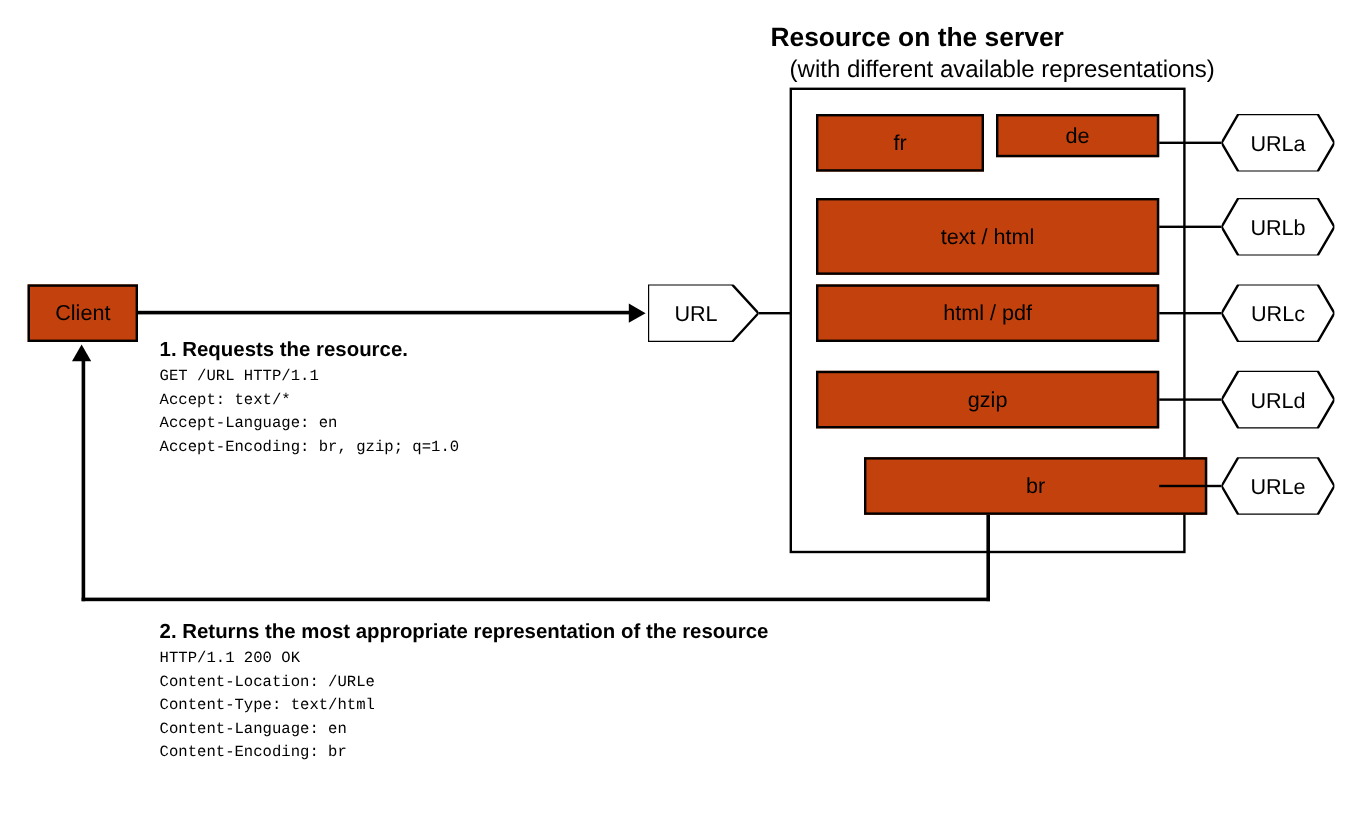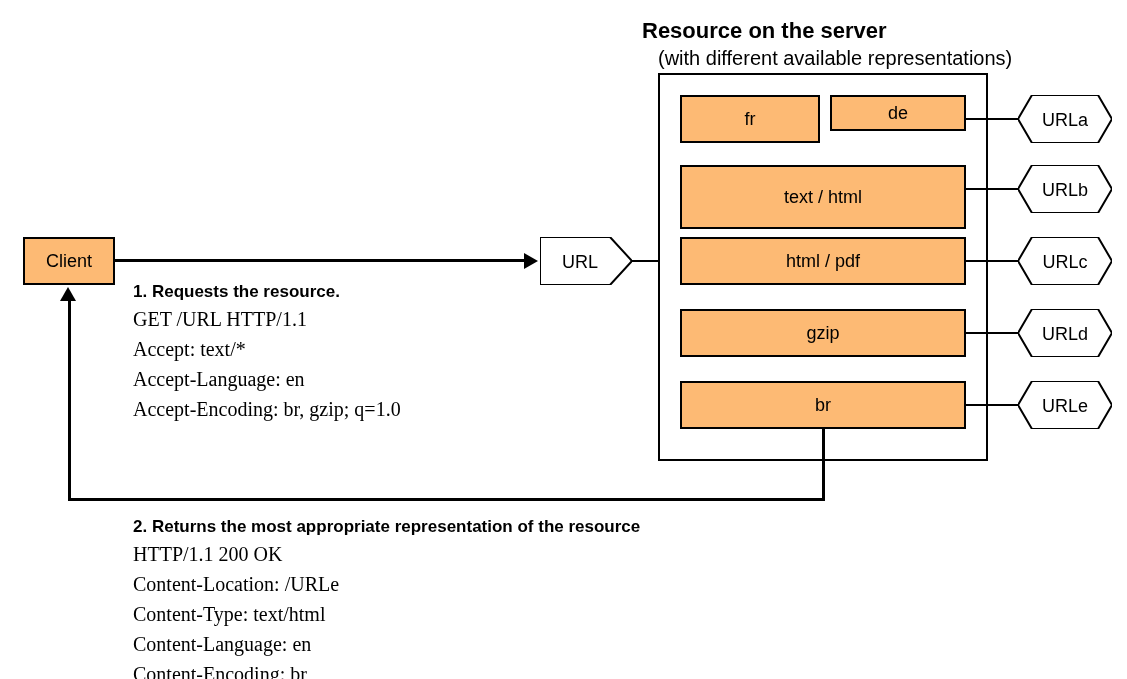--- a/index.html
+++ b/index.html
@@ -14,40 +14,40 @@
     width: 1127px;
     height: 679px;
   }
   .box {
     position: absolute;
     border: 2px solid #000;
     display: flex;
     align-items: center;
     justify-content: center;
     font-size: 18px;
-    background: #fdba74;
+    background: #c2410c;
     box-sizing: border-box;
   }
   .server-container {
     position: absolute;
     border: 2.5px solid #000;
     box-sizing: border-box;
   }
   .title {
     position: absolute;
     font-weight: bold;
     font-size: 22px;
   }
   .subtitle {
     position: absolute;
     font-size: 20px;
   }
   .mono {
-    font-family: Liberation Serif, serif;
-    font-size: 20px;
+    font-family: Liberation Mono, monospace;
+    font-size: 13px;
     white-space: pre;
     position: absolute;
     line-height: 1.5;
   }
   .step-bold {
     position: absolute;
     font-weight: bold;
     font-size: 17px;
   }
   .line {
@@ -92,21 +92,21 @@
   <div class="subtitle" style="left:658px; top:47px;">(with different available representations)</div>
 
   <div class="server-container" style="left:658px; top:73px; width:330px; height:388px;"></div>
 
   <div class="box" style="left:680px; top:95px; width:140px; height:48px;">fr</div>
   <div class="box" style="left:830px; top:95px; width:136px; height:36px;">de</div>
 
   <div class="box" style="left:680px; top:165px; width:286px; height:64px;">text / html</div>
   <div class="box" style="left:680px; top:237px; width:286px; height:48px;">html / pdf</div>
   <div class="box" style="left:680px; top:309px; width:286px; height:48px;">gzip</div>
-  <div class="box" style="left:680px; top:381px; width:286px; height:48px;">br</div>
+  <div class="box" style="left:720px; top:381px; width:286px; height:48px;">br</div>
 
   <div class="url-hex-wrap" style="left:1018px; top:95px;">
     <svg width="94" height="48">
         <polygon points="14,0 80,0 94,24 80,48 14,48 0,24" fill="#fff" stroke="#000" stroke-width="2"></polygon>
         <text x="47" y="26" class="svg-label">URLa</text>
       </svg>
   </div>
   <div class="url-hex-wrap" style="left:1018px; top:165px;">
     <svg width="94" height="48">
         <polygon points="14,0 80,0 94,24 80,48 14,48 0,24" fill="#fff" stroke="#000" stroke-width="2"></polygon>

